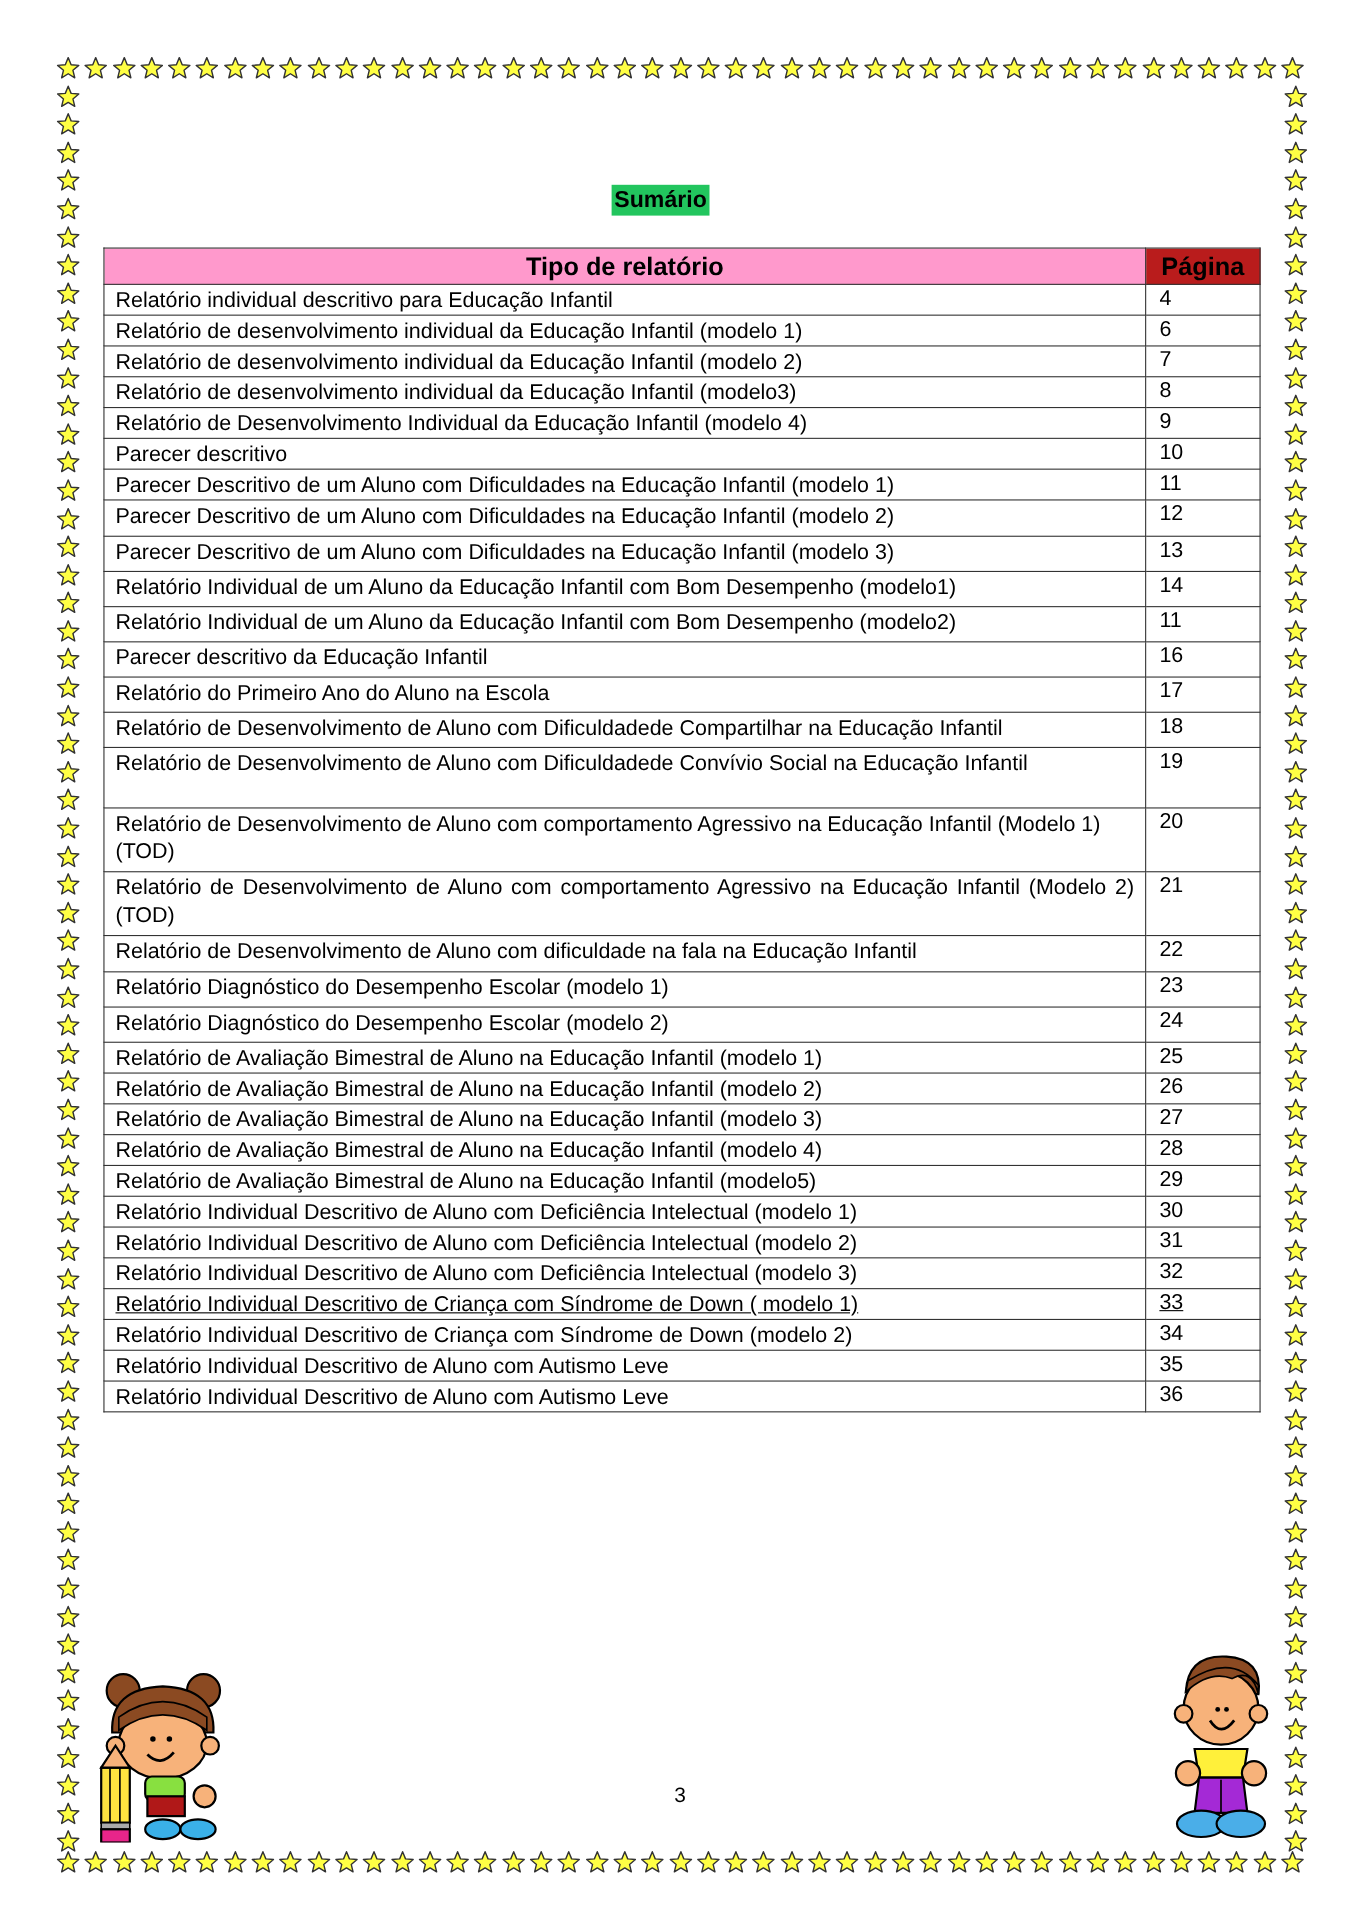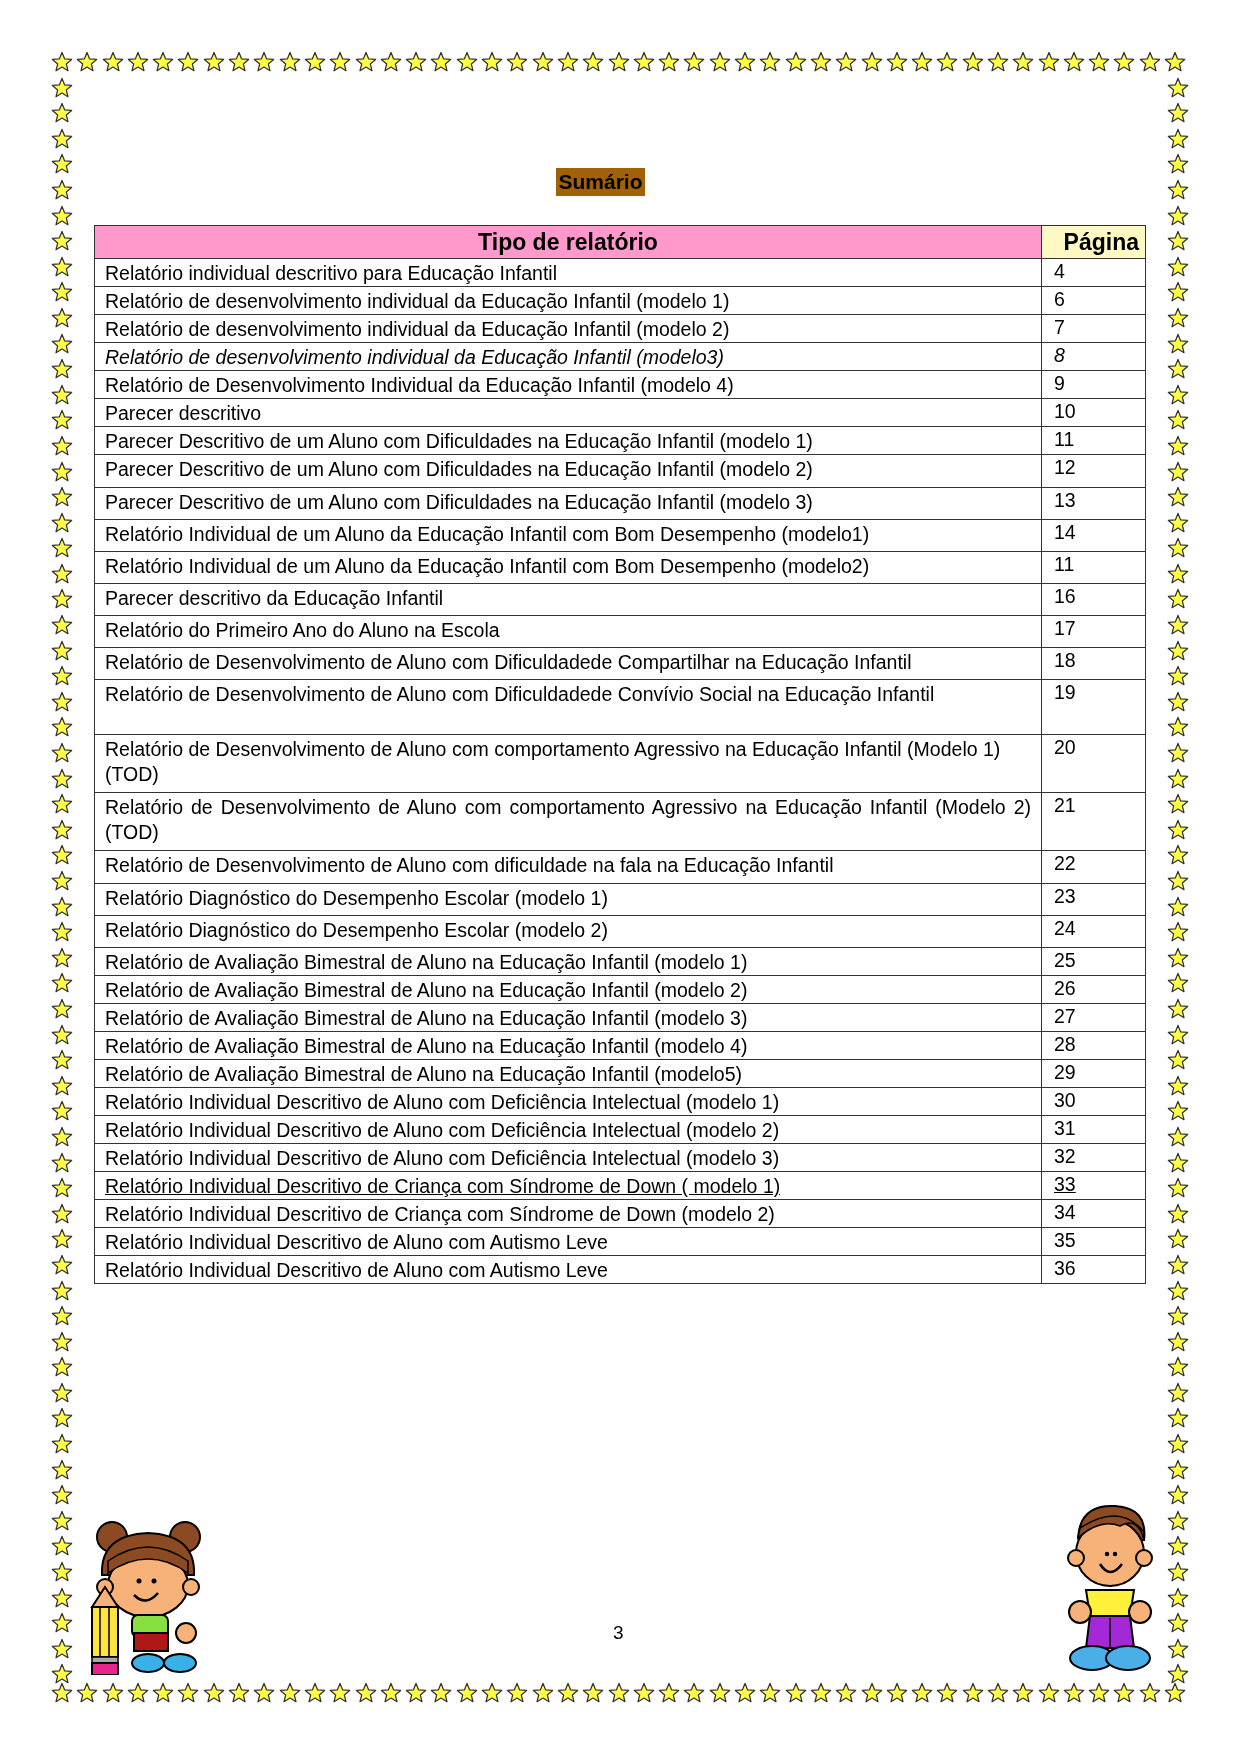--- a/index.html
+++ b/index.html
@@ -4,29 +4,29 @@
 <style>
   html, body { margin: 0; padding: 0; background: #ffffff; }
   body { width: 1241px; height: 1755px; position: relative; overflow: hidden;
          font-family: "Liberation Sans", sans-serif; color: #000; }
   .star-row { position: absolute; display: flex; }
   .star-col { position: absolute; display: flex; flex-direction: column; }
   .star { width: 22px; height: 22px; display: block; }
   .star-row .star { margin-right: 3.3px; }
   .star-col .star { margin-bottom: 3.6px; }
   #title-wrap { position: absolute; left: 0; right: 0; top: 168px; text-align: center; }
-  #title { display: inline-block; background: #a16207; font-weight: bold; font-size: 21px;
+  #title { display: inline-block; background: #22c55e; font-weight: bold; font-size: 21px;
            padding: 1px 2px; margin-left: 0px; line-height: 26px; position: relative; left: -20px; }
   table#toc { position: absolute; left: 94px; top: 225px; width: 1052px;
               border-collapse: collapse; table-layout: fixed; }
   #toc td, #toc th { border: 1px solid #333; padding: 0 10px; vertical-align: top;
                      font-size: 19.5px; line-height: 25px; }
   #toc th { font-weight: bold; font-size: 23px; height: 32px; vertical-align: middle; padding: 0 6px; margin-left: 28px; }
   #toc th.col-type { background: #ff99cc; text-align: center; }
-  #toc th.col-page { background: #fef9c3; text-align: right; width: 91px; }
+  #toc th.col-page { background: #b91c1c; text-align: center; width: 91px; }
   #toc td.page { width: 91px; padding-left: 12px; }
   #toc td.title { padding-top: 2px; }
   #toc td.justify { text-align: justify; text-align-last: left; }
   .kid { position: absolute; }
   #page-num { position: absolute; left: 613px; top: 1622px; font-size: 19px; }
 </style>
 </head>
 <body>
 
 <div class="star-row" id="stars-top" style="left:51px; top:51px;">
@@ -703,21 +703,21 @@
         <td class="page">4</td>
       </tr>
       <tr style="height: 28px;">
         <td class="title">Relatório de desenvolvimento individual da Educação Infantil  (modelo 1)</td>
         <td class="page">6</td>
       </tr>
       <tr style="height: 28px;">
         <td class="title">Relatório de desenvolvimento individual da Educação Infantil (modelo 2)</td>
         <td class="page">7</td>
       </tr>
-      <tr style="height: 28px; font-style: italic;">
+      <tr style="height: 28px;">
         <td class="title">Relatório de desenvolvimento individual da Educação Infantil (modelo3)</td>
         <td class="page">8</td>
       </tr>
       <tr style="height: 28px;">
         <td class="title">Relatório de Desenvolvimento Individual da Educação Infantil (modelo 4)</td>
         <td class="page">9</td>
       </tr>
       <tr style="height: 26px;">
         <td class="title">Parecer descritivo</td>
         <td class="page">10</td>

